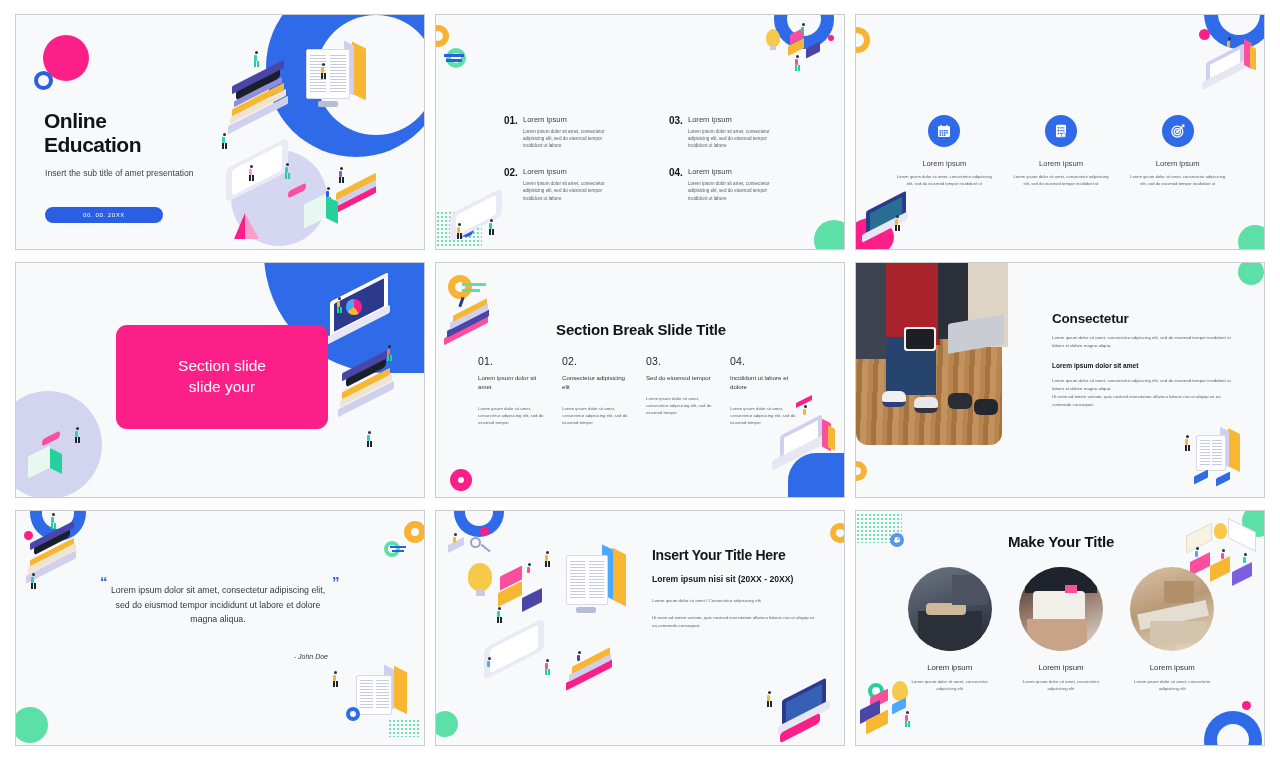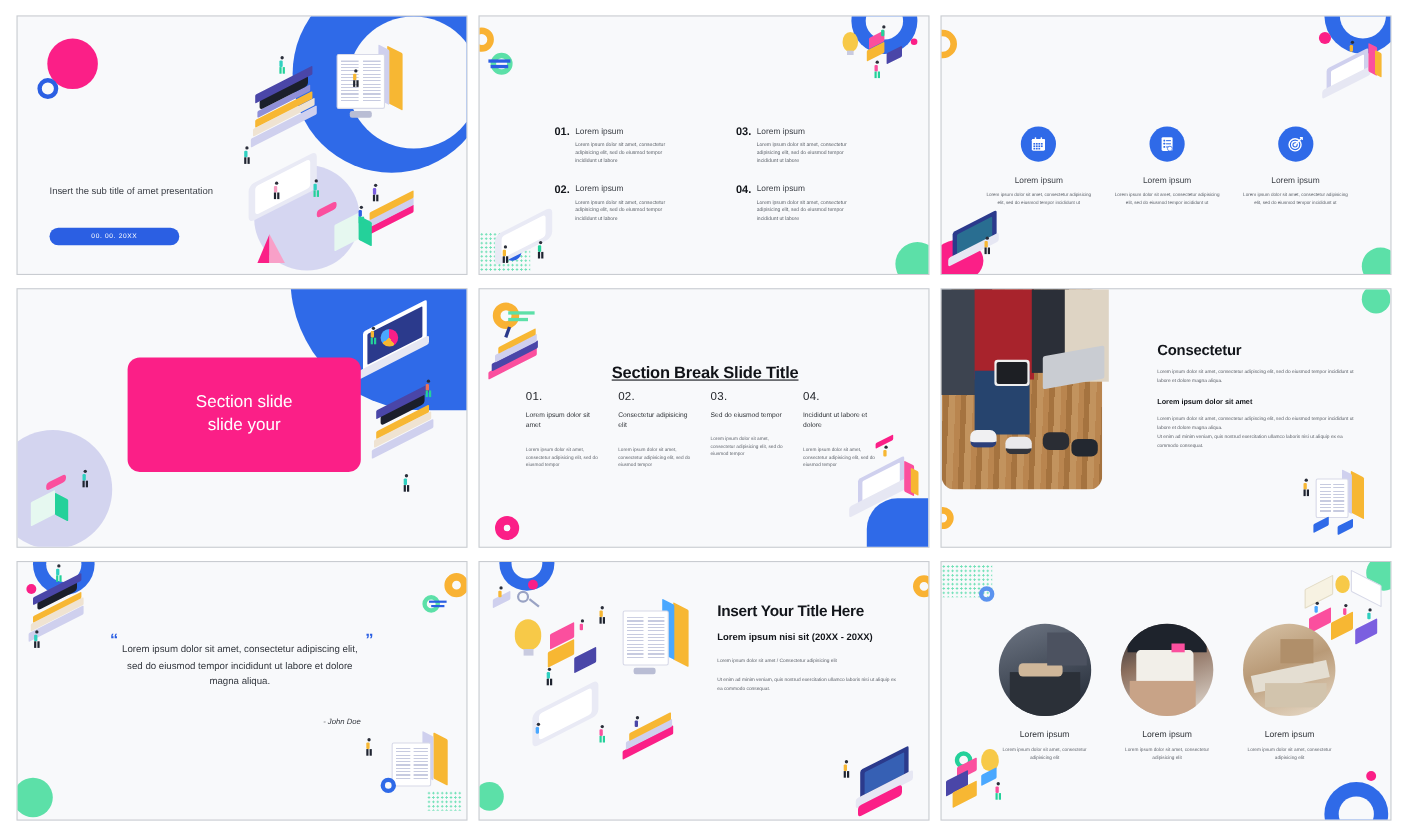--- a/index.html
+++ b/index.html
@@ -304,20 +304,24 @@
           <span class="lg" style="left:4px;top:10px;background:#24d19a;"></span>
       </div>
       <div class="person" style="left:232px;top:150px;">
         <span class="hd" style="left:2px;top:0;background:#2b2f3a;"></span>
         <span class="bd" style="left:1px;top:4px;background:#f59cc0;"></span>
         <span class="lg" style="left:1px;top:10px;"></span>
           <span class="lg" style="left:4px;top:10px;"></span>
       </div>
     </div>
 
+    <div class="ct s1-title h-big title-main">
+      <div>Online</div>
+      <div>Education</div>
+    </div>
     <div class="ct s1-sub sub">Insert the sub title of amet presentation</div>
     <div class="ct s1-badge">00. 00. 20XX</div>
   </div>
 
   <div class="slide">
     <div class="layer">
       <div class="ct ring s2-ringy"></div>
       <div class="ct ring s2-ringg"></div>
       <div class="ct s2-bar1"></div>
       <div class="ct s2-bar2"></div>
@@ -570,21 +574,21 @@
         <div class="bk2" style="left:62px;top:32px;width:7px;height:22px;background:#f7b733;"></div>
         <div class="person" style="left:36px;top:10px;">
           <span class="hd" style="left:2px;top:0;background:#2b2f3a;"></span>
           <span class="bd" style="left:1px;top:4px;background:#f7b733;"></span>
         </div>
         <div class="bk" style="left:30px;top:4px;width:16px;height:5px;background:#fb1f87;"></div>
       </div>
       <div class="ct" style="width:56px;height:46px;left:352px;top:190px;background:#2f6ae8;border-radius:28px 0 0 0;"></div>
     </div>
 
-    <div style="position:absolute;left:0;top:68px;width:410px;text-align:center;text-decoration:underline;" class="h-center">Section Break Slide Title</div>
+    <div style="position:absolute;left:0;top:58px;width:410px;text-align:center;" class="h-center">Section Break Slide Title</div>
 
     <div class="cols4">
       <div class="col4">
         <div class="n">01.</div>
         <div class="t">Lorem ipsum dolor sit amet</div>
         <div class="b">Lorem ipsum dolor sit amet, consectetur adipisicing elit, sed do eiusmod tempor</div>
       </div>
       <div class="col4">
         <div class="n">02.</div>
         <div class="t">Consectetur adipisicing elit</div>
@@ -846,20 +850,21 @@
         <div class="bk" style="left:32px;top:22px;width:14px;height:10px;background:#4aa8ff;"></div>
         <div class="person" style="left:44px;top:32px;">
           <span class="hd" style="left:2px;top:0;background:#2b2f3a;"></span>
           <span class="bd" style="left:1px;top:4px;background:#fb4f9e;"></span>
           <span class="lg" style="left:1px;top:10px;background:#24d19a;"></span>
             <span class="lg" style="left:4px;top:10px;background:#24d19a;"></span>
         </div>
       </div>
     </div>
 
+    <div style="position:absolute;left:0;top:22px;width:410px;text-align:center;" class="h-center">Make Your Title</div>
 
     <div class="circles3">
       <div class="c3">
         <div class="ph ph-a">
           <i style="left:10px;top:44px;width:64px;height:40px;background:#2b3038;"></i>
           <i style="left:18px;top:36px;width:40px;height:12px;background:#cfb79a;border-radius:4px;"></i>
           <i style="left:44px;top:8px;width:36px;height:30px;background:#4c5260;"></i>
         </div>
         <div class="t">Lorem ipsum</div>
         <div class="b" style="width:92px;margin:0 auto;">Lorem ipsum dolor sit amet, consectetur adipisicing elit</div>

